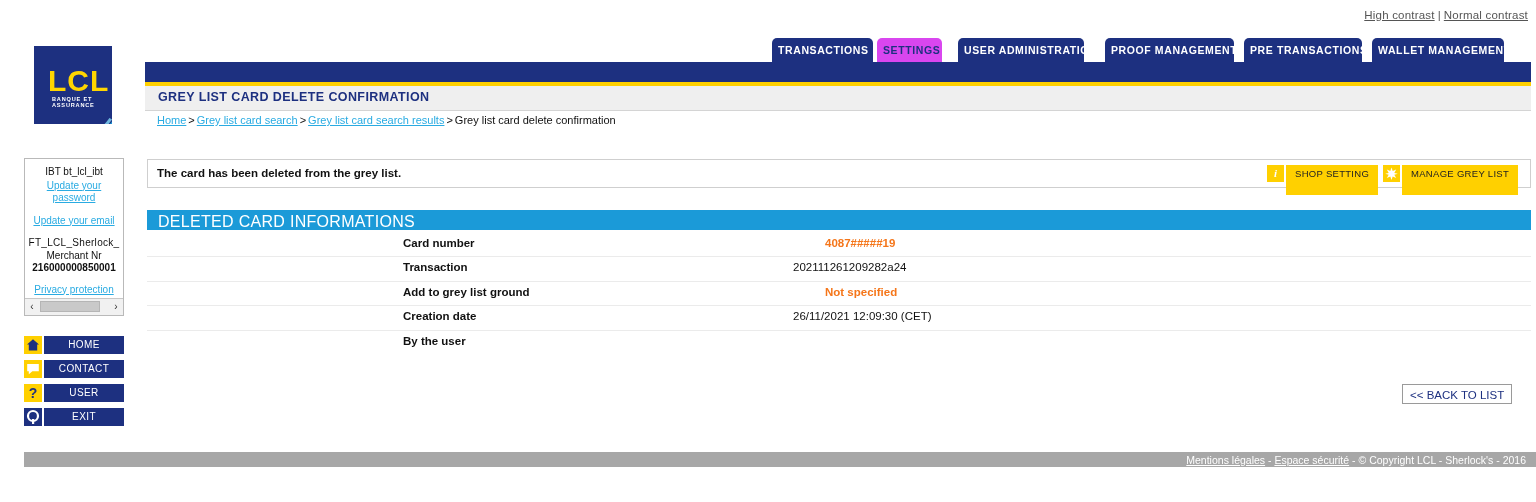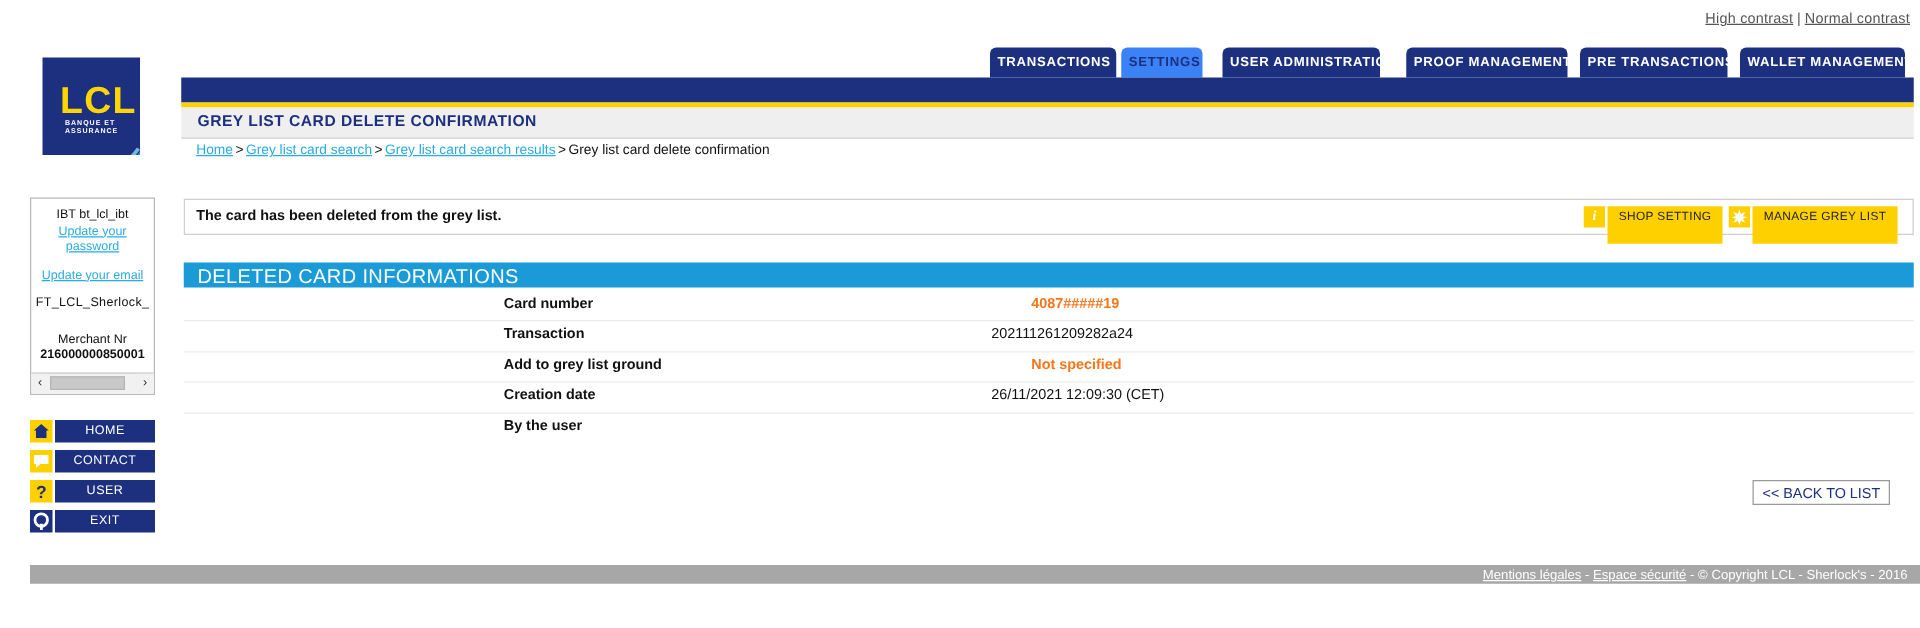--- a/index.html
+++ b/index.html
@@ -106,24 +106,23 @@
     background: #1d3080;
     color: #ffffff;
     font-size: 10.5px;
     font-weight: bold;
     letter-spacing: .6px;
     text-align: center;
     border-radius: 5px 5px 0 0;
     white-space: nowrap;
     box-sizing: border-box;
     padding: 0 6px;
-    margin-left: 20px;
   }
   .tab.active {
-    background: #3b82f6;
+    background: #d946ef;
     color: #1d3080;
   }
 
   .nav-band {
     position: absolute;
     left: 145px;
     top: 62px;
     width: 1386px;
     height: 20px;
     background: #1d3080;
@@ -197,21 +196,21 @@
   }
   .sp-user { margin-top: 7px; font-weight: normal; }
   .sp-pw { margin-top: 1px; }
   .sp-email { margin-top: 10px; }
   .sp-merchantname {
     margin-top: 10px;
     font-weight: normal;
     white-space: nowrap;
     letter-spacing: .3px;
   }
-  .sp-merchantlabel { margin-top: 16px; }
+  .sp-merchantlabel { margin-top: 0px; }
   .sp-merchantnr { font-weight: bold; margin-top: 0px; }
   .sp-privacy { margin-top: 9px; }
   .sp-scroll {
     position: absolute;
     left: 0;
     bottom: 0;
     width: 98px;
     height: 16px;
     background: #f1f1f1;
     border-top: 1px solid #c7c7c7;

